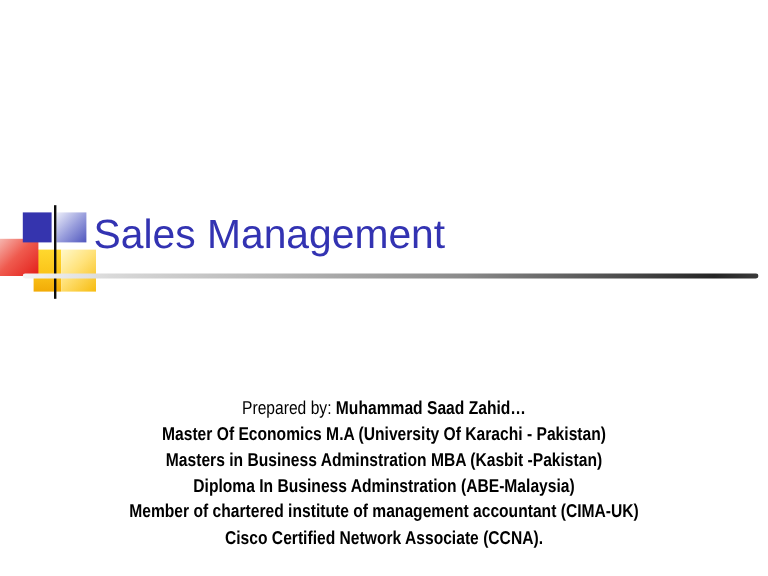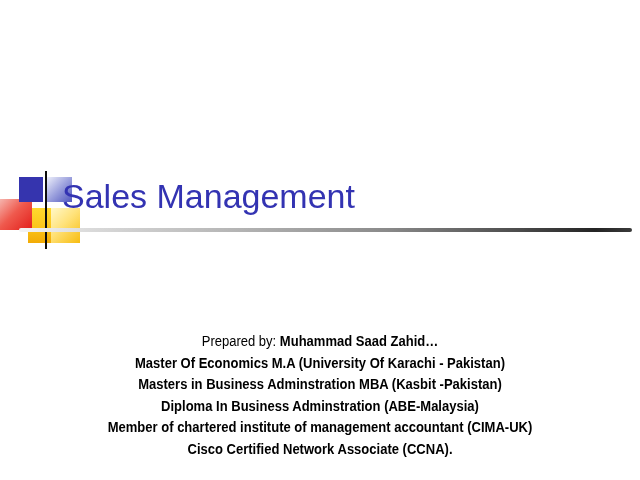--- a/index.html
+++ b/index.html
@@ -45,21 +45,21 @@
   .hline {
     left: 19px; top: 228px; width: 613px; height: 4px; z-index: 5;
     border-radius: 2px;
     background: linear-gradient(to right,
       #f4f4f4 0%, #d9d9d9 12%, #b5b5b5 35%,
       #8a8a8a 60%, #4a4a4a 82%, #242424 94%, #3a3a3a 100%);
   }
 
   .slide-title {
     position: absolute;
-    left: 62px; top: 176px; z-index: 6;
+    left: 78px; top: 176px; z-index: 6;
     font-size: 34px;
     line-height: 40px;
     font-weight: normal;
     color: #3333b2;
     white-space: nowrap;
   }
 
   .body-text {
     position: absolute;
     left: 0; top: 330px;

